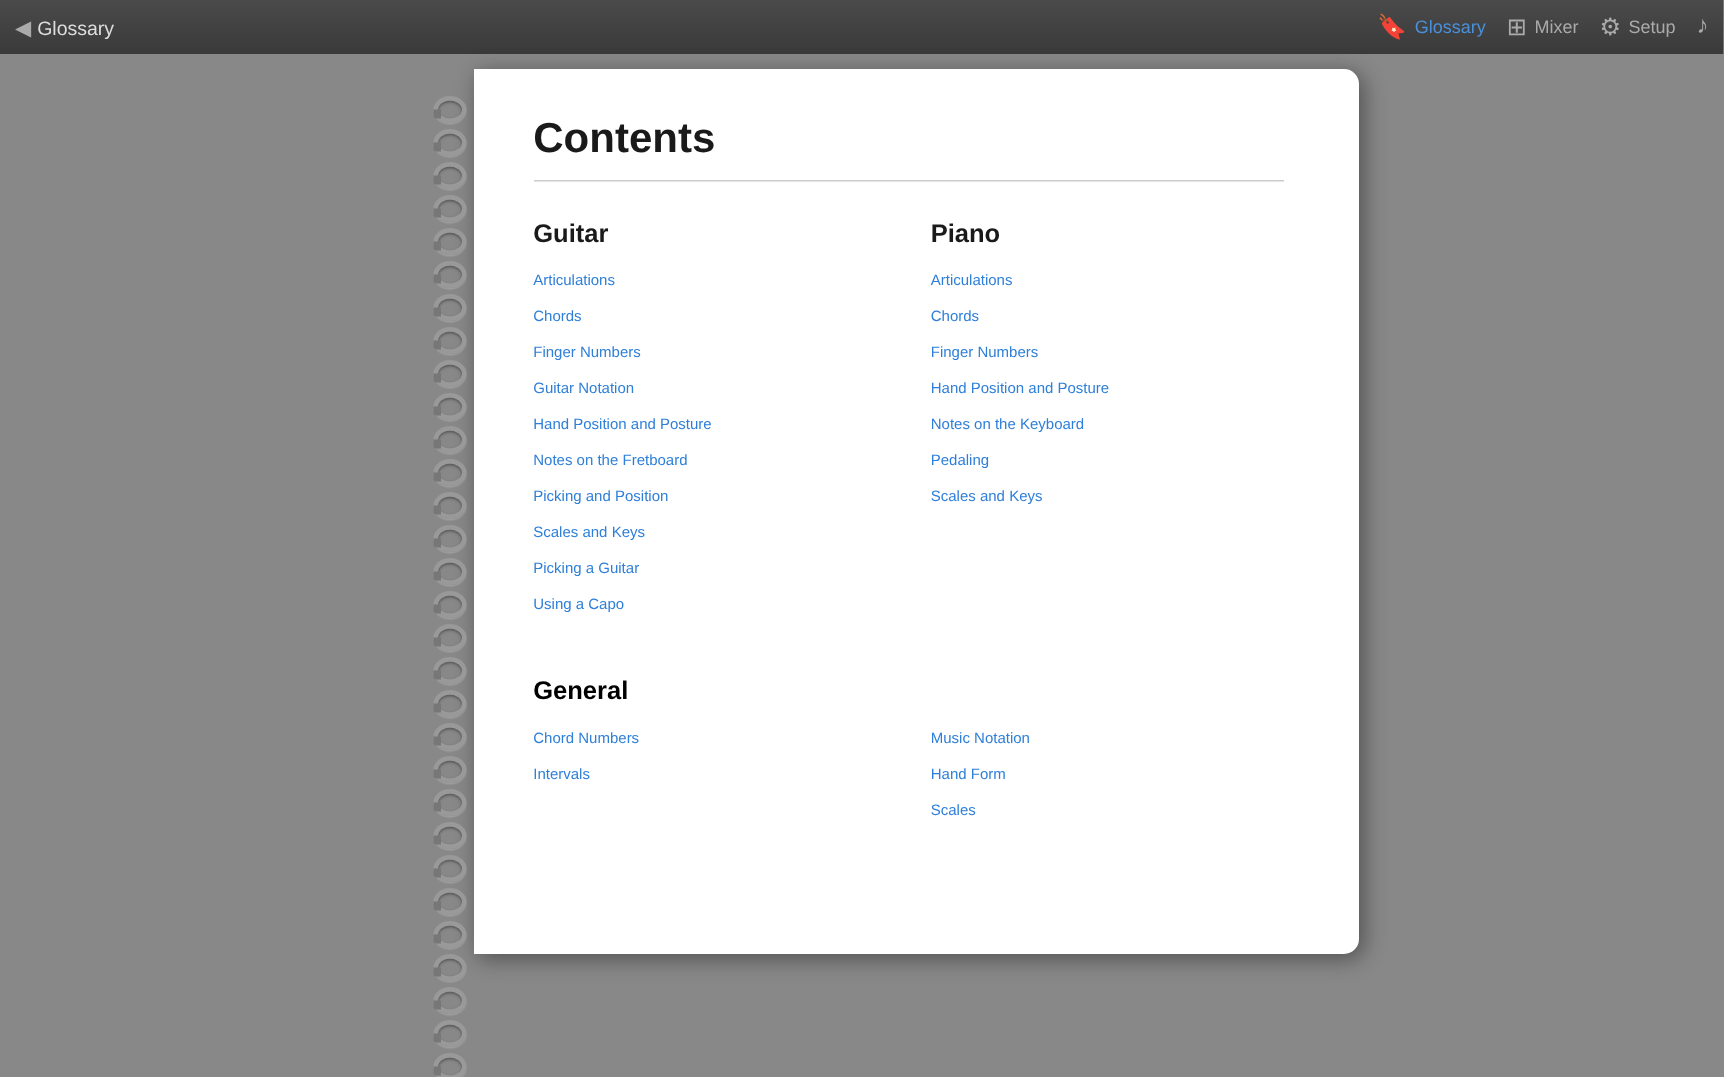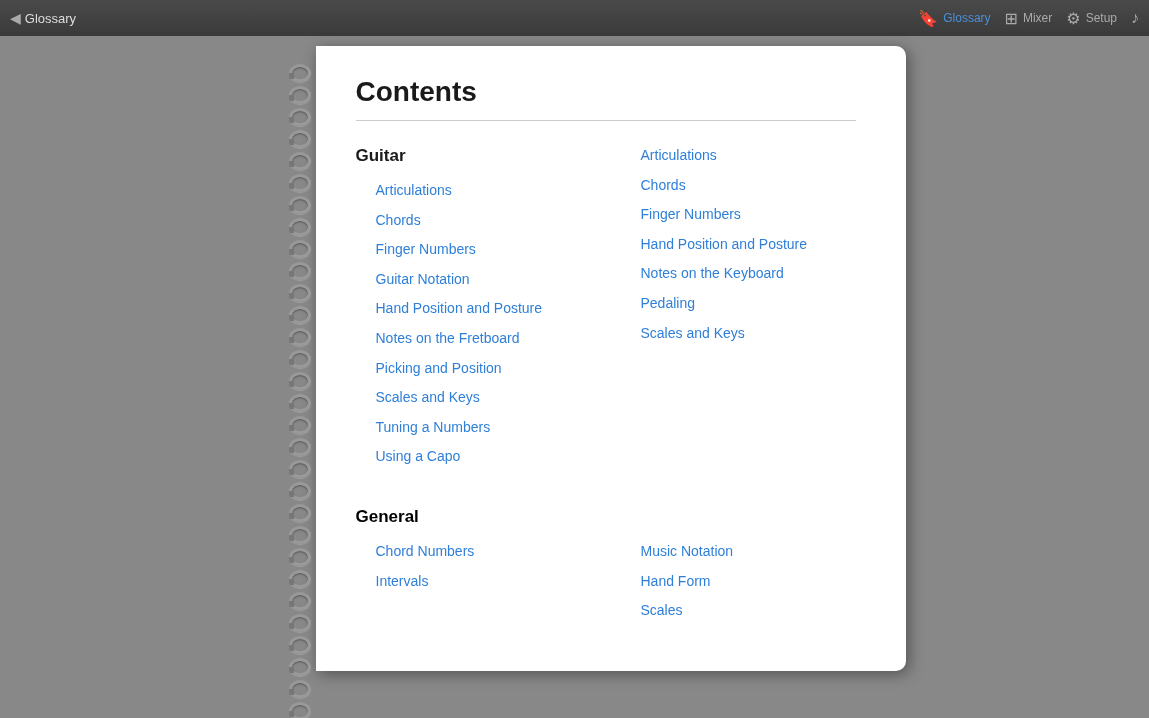--- a/index.html
+++ b/index.html
@@ -162,27 +162,26 @@
 
     .section-heading {
       font-size: 17px;
       font-weight: 700;
       color: #1a1a1a;
       margin-bottom: 15px;
     }
 
     .section-link {
       color: #2e7fd9;
-      font-size: 14px;
+      font-size: 10px;
       line-height: 1.4;
       margin-bottom: 10px;
       cursor: pointer;
       text-decoration: none;
       display: block;
-      margin-left: 20px;
     }
 
     
     .general-section {
       margin-top: 30px;
     }
 
     .general-heading {
       font-size: 17px;
       font-weight: 700;
@@ -269,25 +268,26 @@
         <div class="column-section">
           <div class="section-heading">Guitar</div>
           <a class="section-link">Articulations</a>
           <a class="section-link">Chords</a>
           <a class="section-link">Finger Numbers</a>
           <a class="section-link">Guitar Notation</a>
           <a class="section-link">Hand Position and Posture</a>
           <a class="section-link">Notes on the Fretboard</a>
           <a class="section-link">Picking and Position</a>
           <a class="section-link">Scales and Keys</a>
-          <a class="section-link">Tuning a Numbers</a>
+          <a class="section-link">Picking a Guitar</a>
           <a class="section-link">Using a Capo</a>
         </div>
 
         <div class="column-section">
+          <div class="section-heading">Piano</div>
           <a class="section-link">Articulations</a>
           <a class="section-link">Chords</a>
           <a class="section-link">Finger Numbers</a>
           <a class="section-link">Hand Position and Posture</a>
           <a class="section-link">Notes on the Keyboard</a>
           <a class="section-link">Pedaling</a>
           <a class="section-link">Scales and Keys</a>
         </div>
       </div>
 

